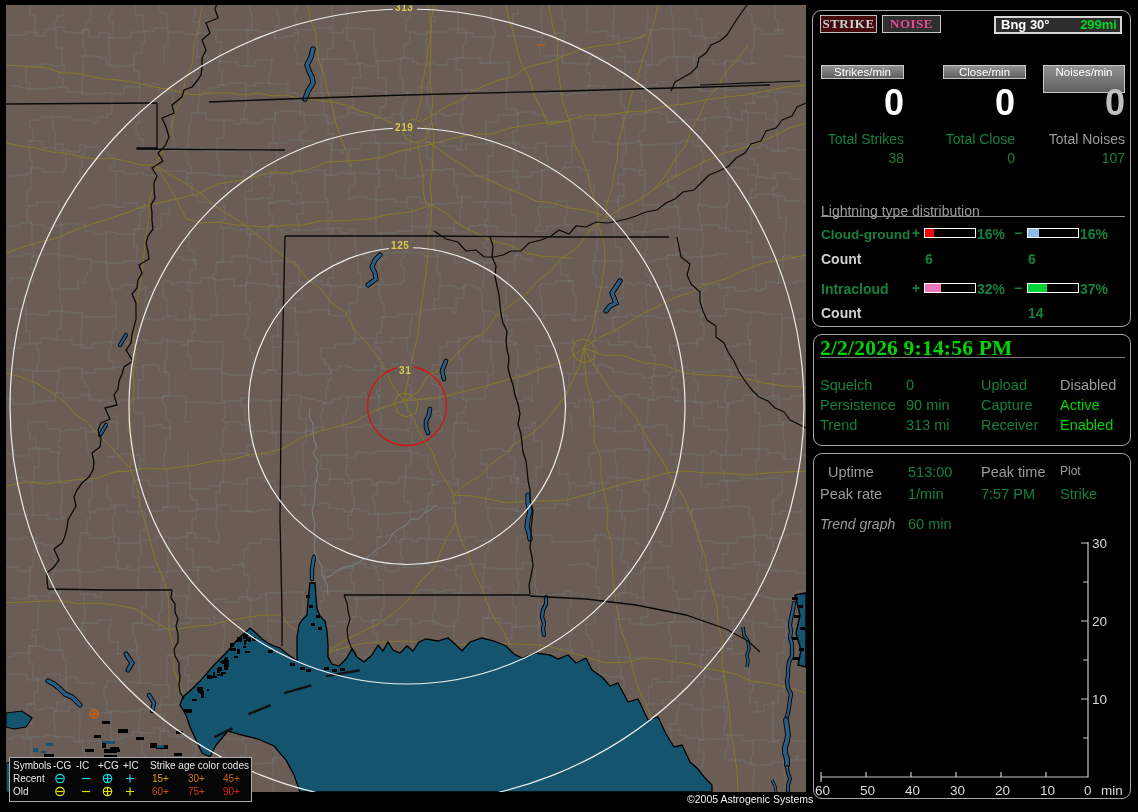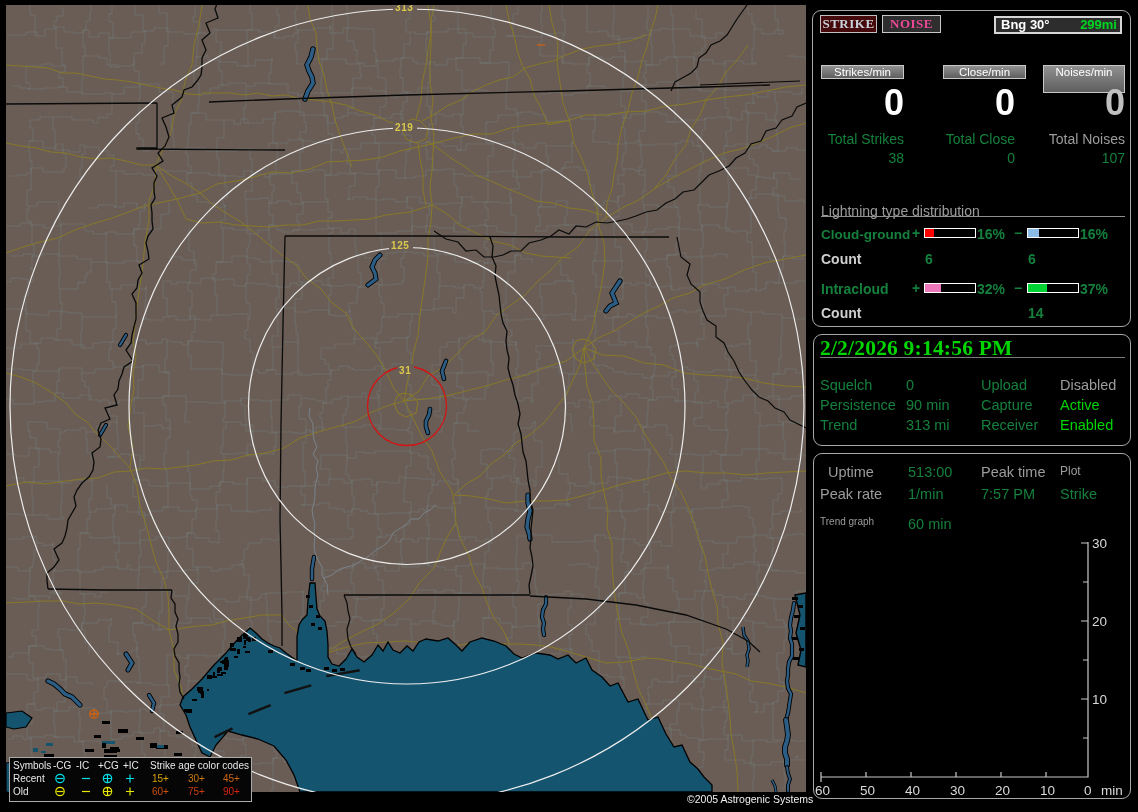--- a/index.html
+++ b/index.html
@@ -339,21 +339,21 @@
 
 <div class="panel" style="left:813px;top:453px;width:318px;height:346px;"></div>
 <div class="abs gy" style="left:820px;top:464px;font-size:14.5px;margin-left:8px;">Uptime</div>
 <div class="abs w" style="left:908px;top:464px;font-size:14.5px;">513:00</div>
 <div class="abs gy" style="left:981px;top:464px;font-size:14.5px;">Peak time</div>
 <div class="abs gy" style="left:1060px;top:464px;font-size:12px;">Plot</div>
 <div class="abs gy" style="left:820px;top:486px;font-size:14.5px;">Peak rate</div>
 <div class="abs w" style="left:908px;top:486px;font-size:14.5px;">1/min</div>
 <div class="abs w" style="left:981px;top:486px;font-size:14.5px;">7:57 PM</div>
 <div class="abs w" style="left:1060px;top:486px;font-size:14.5px;">Strike</div>
-<div class="abs gy" style="left:820px;top:516px;font-size:10px;">Trend graph</div>
+<div class="abs gy" style="left:820px;top:516px;font-size:14px;font-style:italic;">Trend graph</div>
 <div class="abs w" style="left:908px;top:516px;font-size:14.5px;">60 min</div>
 
 <svg width="318" height="270" viewBox="0 0 318 270" style="position:absolute;left:813px;top:529px;">
 <g stroke="#c8c8c8" stroke-width="1.2" fill="none">
 <path d="M275 13 L275 248 L8 248"></path>
 <path d="M268 14 L275 14 M270 53 L275 53 M268 92 L275 92 M270 131 L275 131 M268 170 L275 170 M270 209 L275 209"></path>
 <path d="M8 243 L8 253 M53 248 L53 243 M98 248 L98 243 M143 248 L143 243 M188 248 L188 243 M233 248 L233 243"></path>
 </g>
 <g fill="#d8d8d8" font-size="13.5" font-family="Liberation Sans, sans-serif">
 <text x="279" y="19">30</text>

